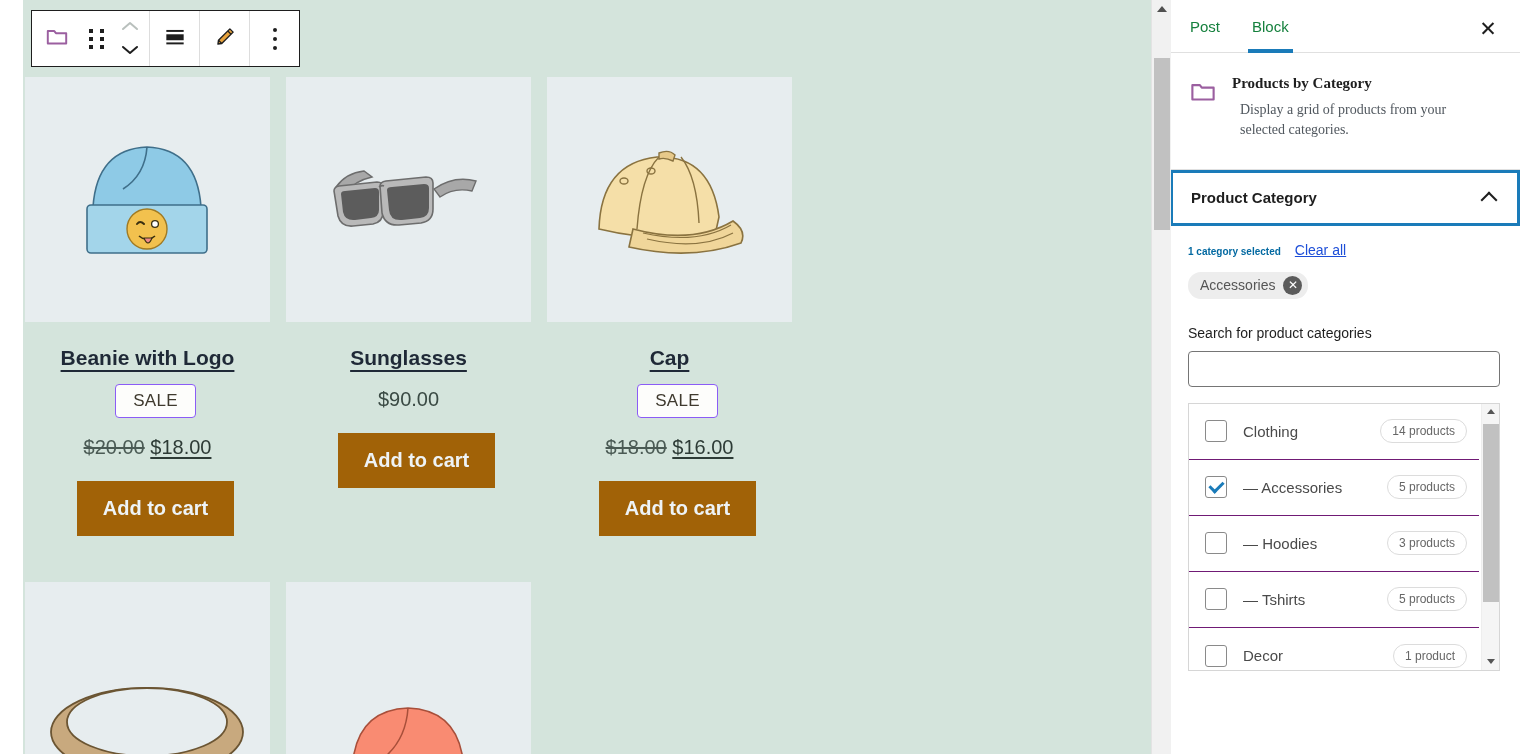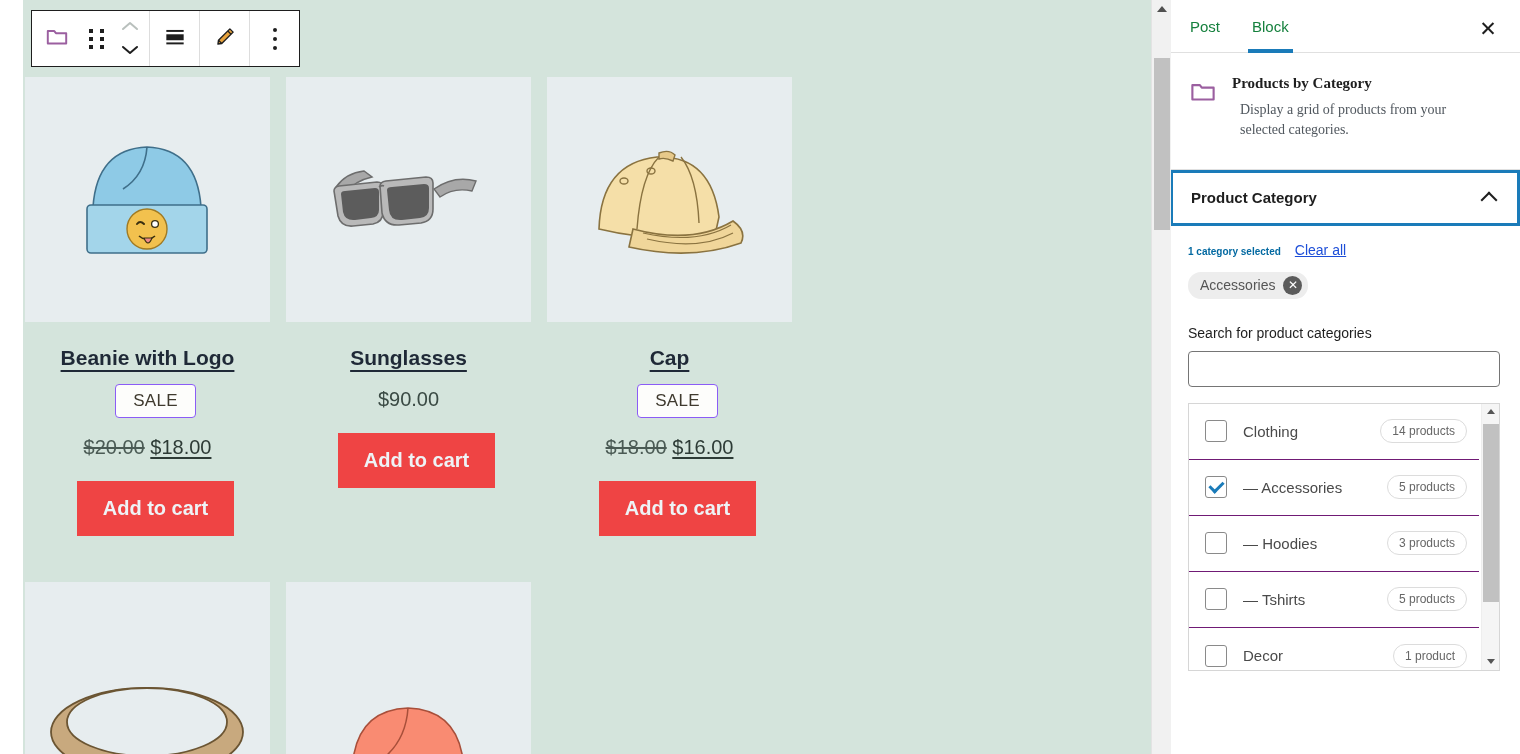--- a/index.html
+++ b/index.html
@@ -105,21 +105,21 @@
     color: #3a4a44;
     width: 245px;
   }
   .price-old { text-decoration: line-through; color: #4a5a54; }
   .price-new { text-decoration: underline; text-underline-offset: 3px; color: #2d3b36; }
   .price-single { font-size: 20px; color: #3a4a44; }
   .addcart-btn {
     display: inline-block;
     margin-top: 22px;
     padding: 16px 26px;
-    background: #ef4444;
+    background: #a16207;
     color: #eef3f6;
     border: none;
     font-size: 20px;
     font-weight: bold;
     cursor: pointer;
     font-family: "Liberation Sans", sans-serif;
   }
   .spacer-block { height: 46px; width: 100%; }
 
   

